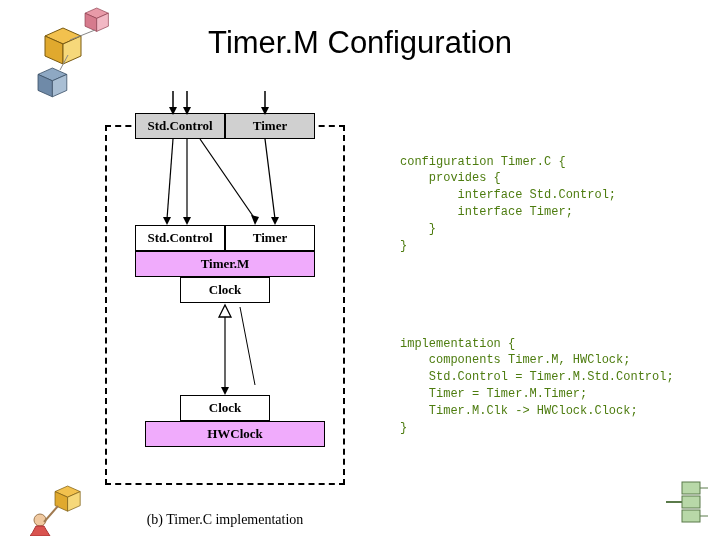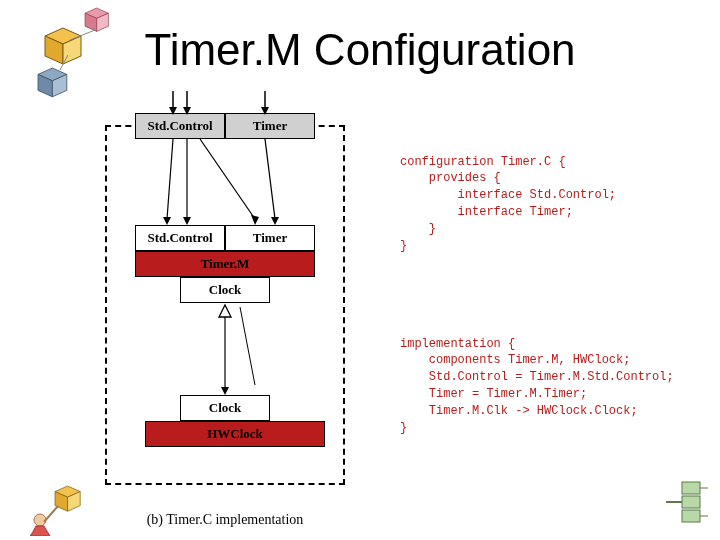--- a/index.html
+++ b/index.html
@@ -11,21 +11,21 @@
     overflow: hidden;
   }
   .deco-cubes { position: absolute; top: 0; left: 0; }
   .deco-human { position: absolute; bottom: 0; left: 30px; }
   .deco-greenboxes { position: absolute; bottom: 10px; right: 10px; }
 
   .title {
     position: absolute;
     top: 25px; left: 0; width: 100%;
     text-align: center;
-    font-size: 44px;
+    font-size: 31px;
     font-weight: 400;
     font-family: Arial, sans-serif;
     color: #000;
   }
 
   
   .diagram {
     position: absolute;
     top: 85px; left: 105px;
     width: 240px; height: 415px;
@@ -46,42 +46,42 @@
     border: 1.5px solid #000;
     font-family: "Times New Roman", serif;
     font-weight: bold;
     font-size: 13px;
     text-align: center;
     height: 26px;
     line-height: 24px;
   }
   .cell.wide { width: 180px; }
   .cell.narrow { width: 90px; }
-  .blue { background: #b91c1c; }
+  .blue { background: #f0abfc; }
   .grey { background: #d0d0d0; }
   .white { background: #fff; }
 
   .caption {
     position: absolute;
     bottom: -28px; left: 0; width: 100%;
     text-align: center;
     font-family: "Times New Roman", serif;
     font-size: 14px;
   }
 
   svg.connectors { position:absolute; top:0; left:0; pointer-events:none; }
 
   
   .code {
     position: absolute;
     top: 120px; left: 400px;
     width: 300px;
     font-family: "Courier New", monospace;
     font-size: 12px;
-    color: #b91c1c;
+    color: #4d7c0f;
     white-space: pre;
     line-height: 1.4;
   }
 </style>
 </head>
 <body>
 
 <div class="deco-cubes">
   <svg width="120" height="100">
     <g transform="translate(45,28)">

